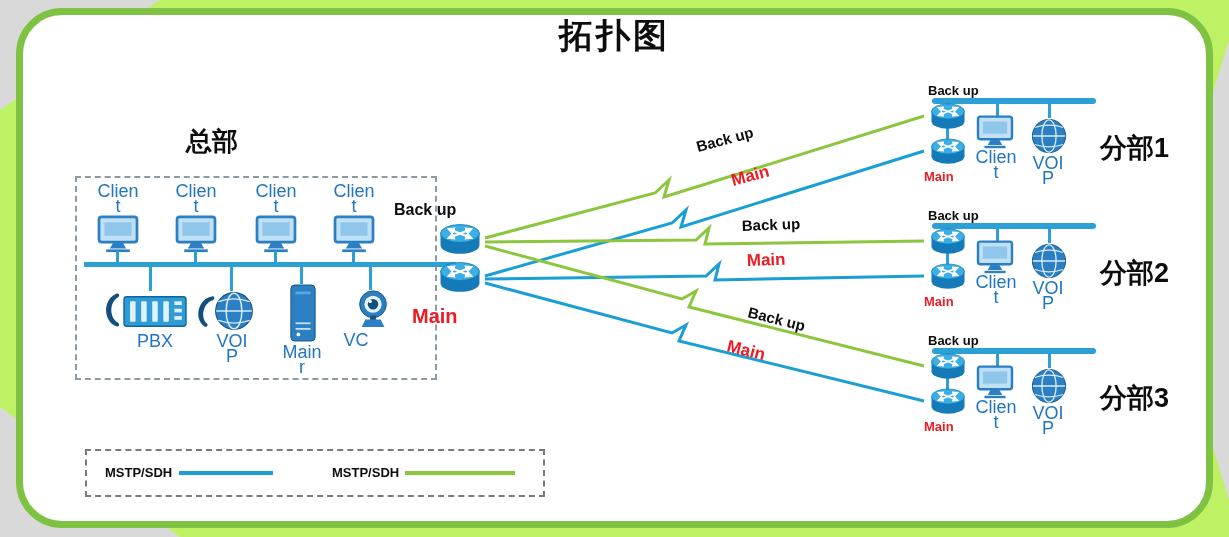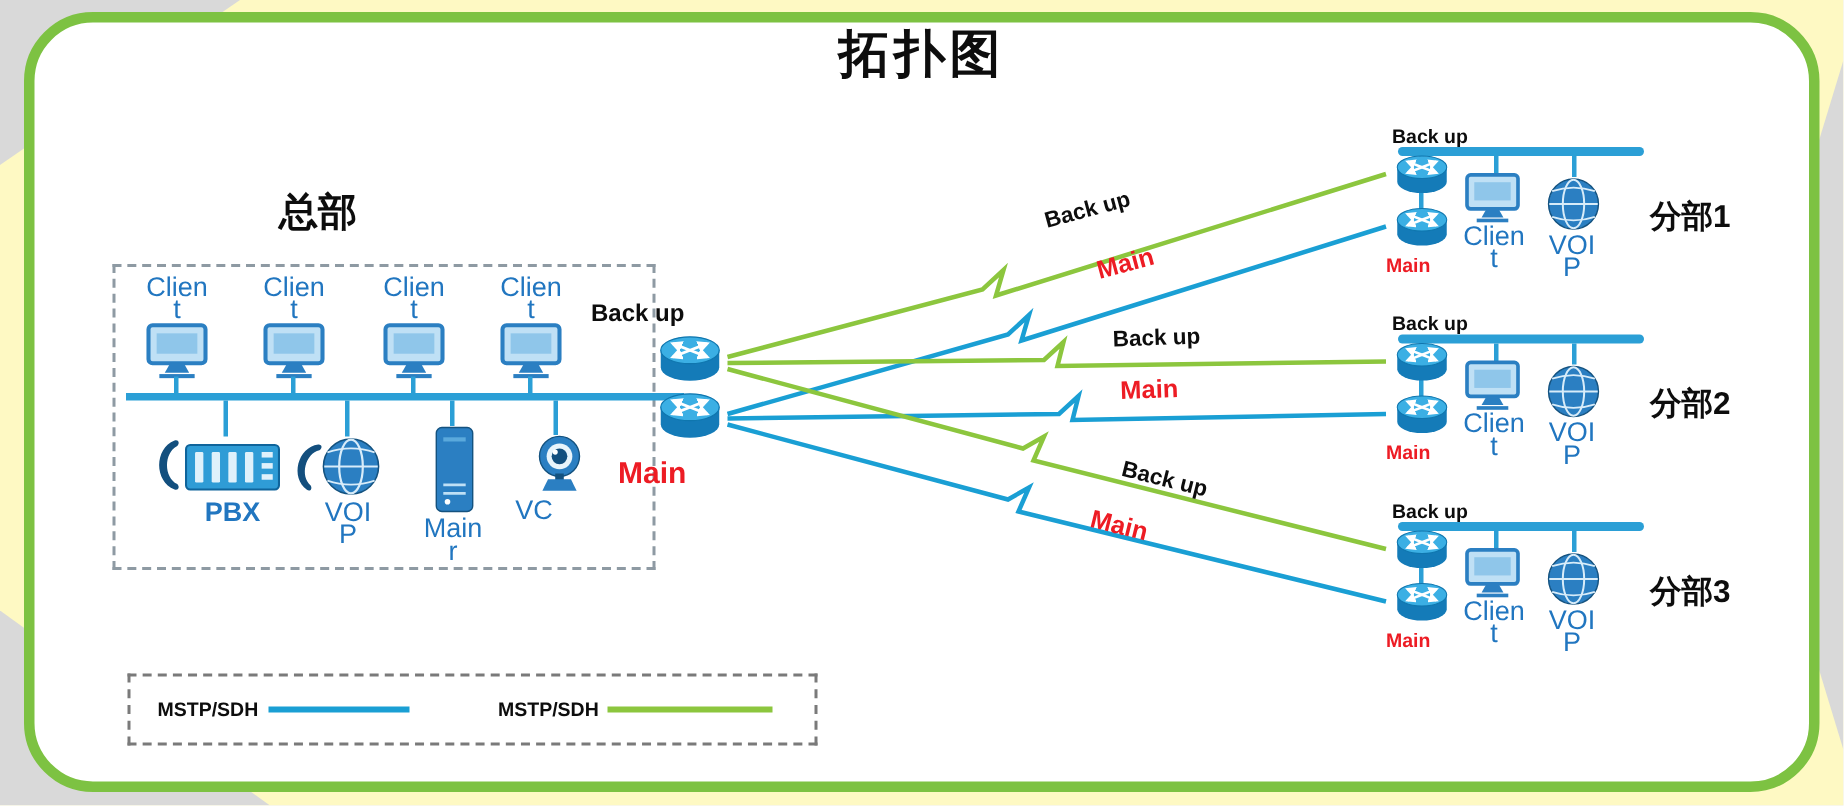--- a/index.html
+++ b/index.html
@@ -1,17 +1,17 @@
 <!DOCTYPE html>
 <html><head>
 <meta charset="utf-8">
 <style>
   * { margin:0; padding:0; box-sizing:border-box; }
   html,body { font-family:"Liberation Sans","DejaVu Sans",sans-serif; background:#f4f4f4; }
-  .canvas { position:relative; width:1229px; height:537px; background:#fef9c3; overflow:hidden; }
+  .canvas { position:relative; width:1229px; height:537px; background:#bef264; overflow:hidden; }
   .decor { position:absolute; background:#d9d9d9; }
   .decor.tl { left:0; top:0; width:160px; height:110px; clip-path:polygon(0 0,100% 0,0 100%); }
   .decor.bl { left:0; bottom:0; width:180px; height:130px; clip-path:polygon(0 100%,100% 100%,0 0); }
   .decor.rr { right:0; top:40px; width:70px; height:460px; clip-path:polygon(100% 0,100% 100%,0 50%); }
   .panel { position:absolute; left:16px; top:8px; width:1197px; height:520px; background:#ffffff;
            border:7px solid #7DC242; border-radius:46px; }
   .title { position:absolute; left:0; top:13px; width:100%; text-align:center;
            font-size:34px; font-weight:bold; color:#0d0d0d; letter-spacing:3px; }
   .links-layer { position:absolute; left:0; top:0; width:1229px; height:537px; pointer-events:none; }
   .lk { fill:none; stroke-width:3; }
@@ -24,21 +24,21 @@
   .bus { position:absolute; background:#2B9FD6; }
   .vline { position:absolute; width:3px; background:#2B9FD6; }
   .icon { position:absolute; }
   .core-backup-label { position:absolute; left:394px; top:201px; font-weight:bold; font-size:16px; color:#0d0d0d; }
   .core-main-label { position:absolute; left:412px; top:305px; font-weight:bold; font-size:20px; color:#ED1C24; }
   .branch { position:absolute; left:918px; width:192px; height:126px; }
   .b-backup-label { position:absolute; left:10px; top:0; font-weight:bold; font-size:13px; color:#0d0d0d; }
   .b-bar { position:absolute; left:14px; top:15px; width:164px; height:6px; background:#2B9FD6; border-radius:3px; }
   .b-stub { position:absolute; left:28px; top:18px; width:3px; height:55px; background:#2B9FD6; }
   .b-main-label { position:absolute; left:6px; top:86px; font-weight:bold; font-size:13px; color:#ED1C24; }
-  .branch-name { position:absolute; left:1100px; font-size:21px; font-weight:bold; color:#0d0d0d; }
+  .branch-name { position:absolute; left:1100px; font-size:27px; font-weight:bold; color:#0d0d0d; }
   .legend { position:absolute; left:85px; top:449px; width:460px; height:48px; border:2px dashed #7a7a7a; }
   .legend-label { position:absolute; top:14px; font-weight:bold; font-size:13px; color:#0d0d0d; }
   .legend-line { position:absolute; top:20px; height:4px; }
   .lg-blue { background:#1A9FD4; }
   .lg-green { background:#8CC63E; }
 </style>
 </head>
 <body>
 
 <svg width="0" height="0" style="position:absolute">
@@ -158,21 +158,21 @@
   <div class="vline" style="left:230px;top:267px;height:24px"></div>
   <div class="vline" style="left:300px;top:267px;height:17px"></div>
   <div class="vline" style="left:369px;top:267px;height:23px"></div>
 
   <svg class="icon" style="left:100px;top:291px" width="20" height="38">
       <use href="#sym-handset"></use>
     </svg>
   <svg class="icon" style="left:121px;top:293px" width="68" height="37">
       <use href="#sym-pbx"></use>
     </svg>
-  <div class="dev-label" style="left:121px;top:334px;width:68px;font-weight:bold">PBX</div>
+  <div class="dev-label" style="left:121px;top:334px;width:68px;font-weight:normal">PBX</div>
 
   <svg class="icon" style="left:193px;top:292px;transform:rotate(14deg)" width="19" height="36">
       <use href="#sym-handset"></use>
     </svg>
   <svg class="icon" style="left:213px;top:290px" width="42" height="42">
       <use href="#sym-globe"></use>
     </svg>
   <div class="dev-label" style="left:206px;top:334px;width:52px">VOI
 P</div>
 

